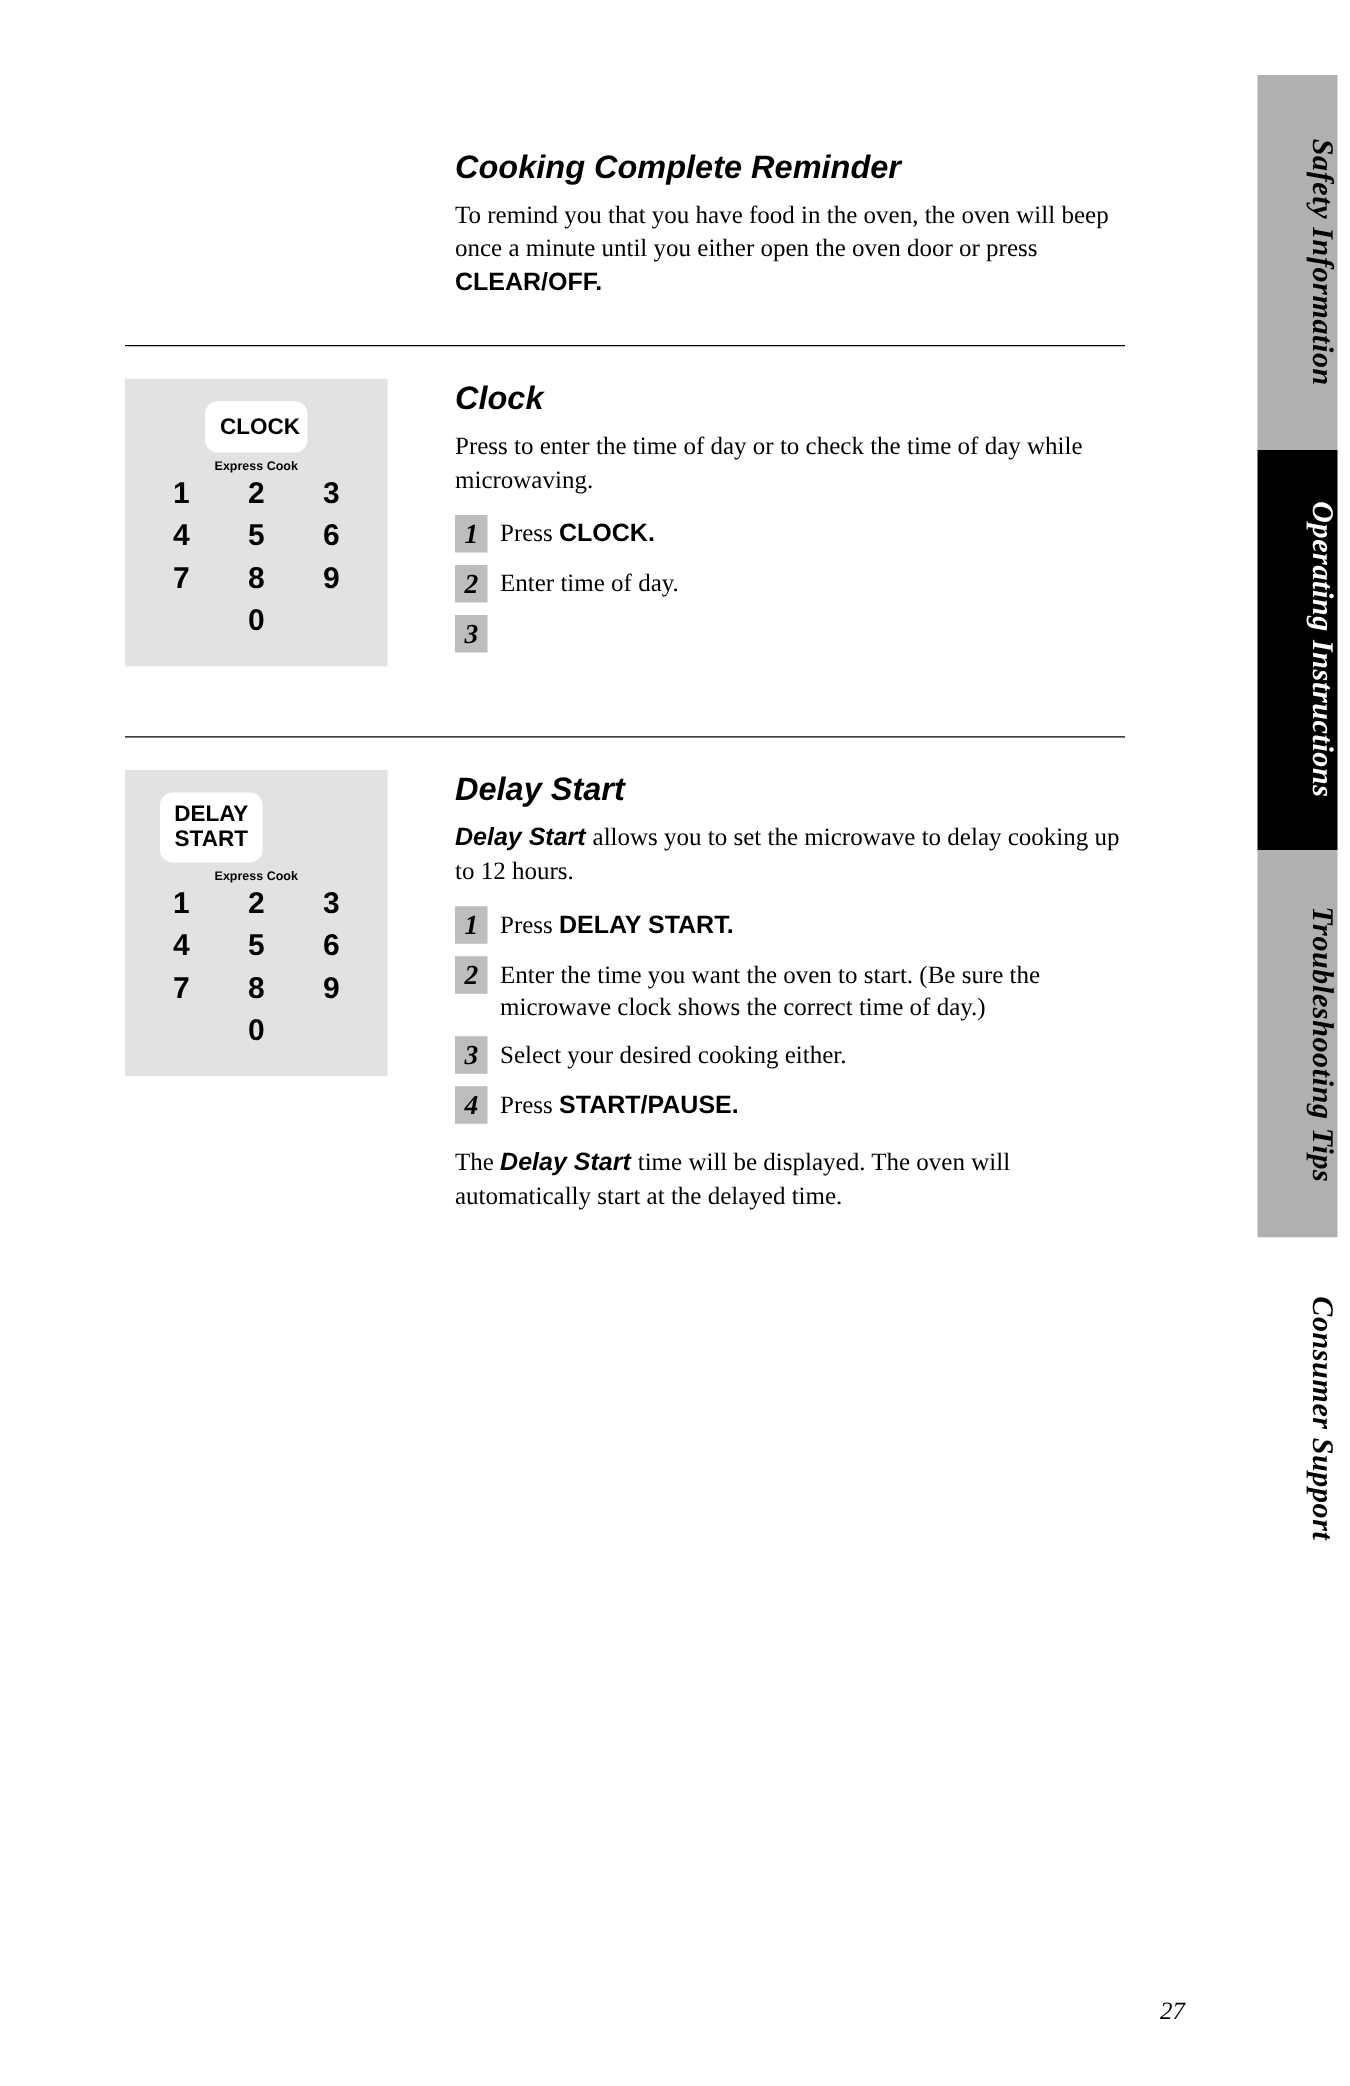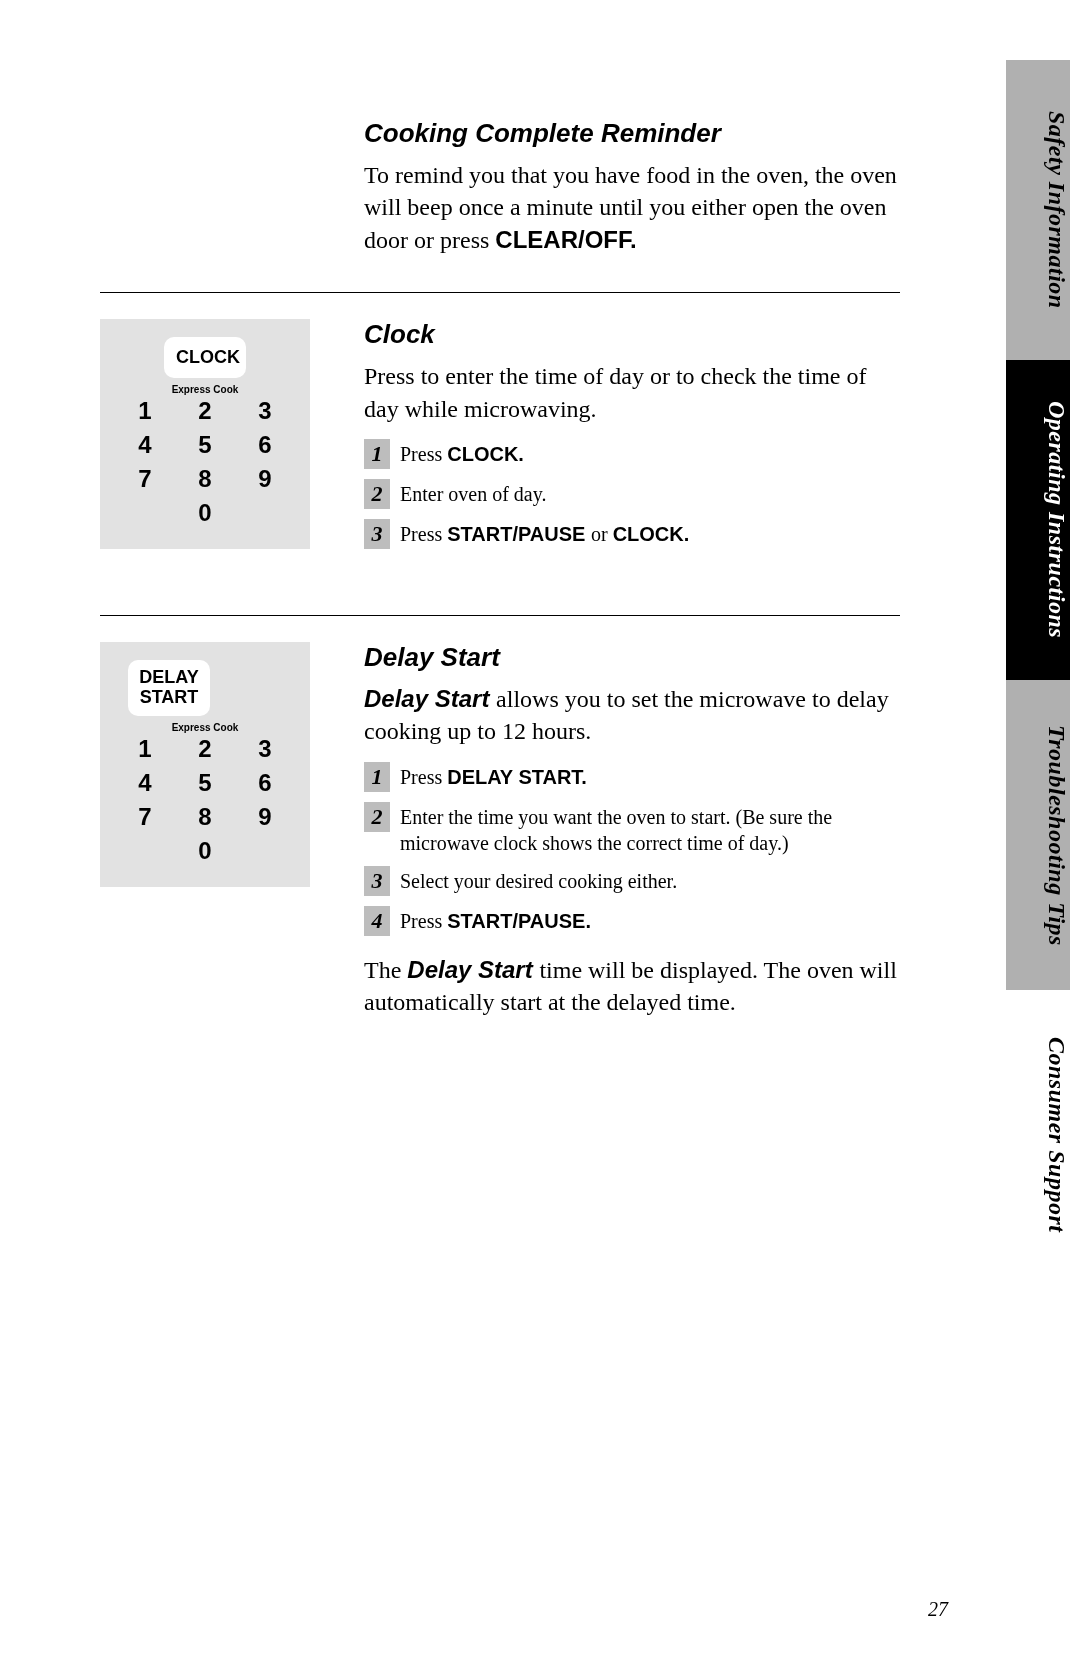--- a/index.html
+++ b/index.html
@@ -80,21 +80,21 @@
   }
   .sec-title {
     font-family: Arial, Helvetica, sans-serif;
     font-style: italic;
     font-weight: 900;
     font-size: 26px;
     margin: 0 0 10px 0;
   }
   .body-text {
     font-family: 'Times New Roman', Georgia, serif;
-    font-size: 24px;
+    font-size: 20px;
     line-height: 1.35;
     margin: 0 0 14px 0;
   }
   .bold-sans { font-family: Arial, Helvetica, sans-serif; font-weight: 800; }
 
   .hr {
     border: none;
     border-top: 1.5px solid #000;
     margin: 22px 0 8px 0;
     margin-right: 80px;
@@ -211,25 +211,24 @@
     </div>
     <div class="section-right">
       <h2 class="sec-title">Clock</h2>
       <p class="body-text">Press to enter the time of day or to check the time of day while microwaving.</p>
       <div class="step-row">
         <div class="step-num">1</div>
         <div class="step-text"><span>Press </span><span class="bold-sans">CLOCK.</span></div>
       </div>
       <div class="step-row">
         <div class="step-num">2</div>
-        <div class="step-text">Enter oven of day.</div>
+        <div class="step-text">Enter time of day.</div>
       </div>
       <div class="step-row">
         <div class="step-num">3</div>
-        <div class="step-text"><span>Press </span><span class="bold-sans">START/PAUSE </span><span>or </span><span class="bold-sans">CLOCK.</span></div>
       </div>
     </div>
   </div>
 
   <hr class="hr" style="margin-top:56px">
 
   <div class="section">
     <div class="section-left">
       <div class="keypad">
         <div class="keypad-btn two-line">

